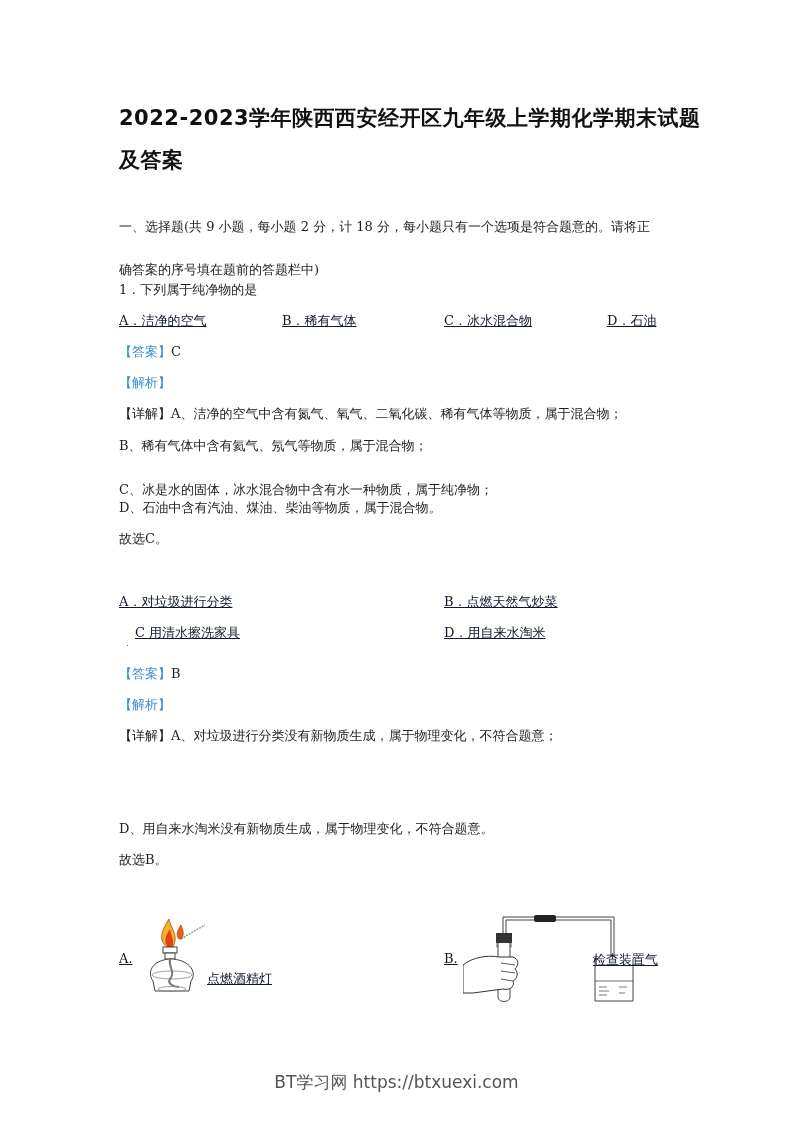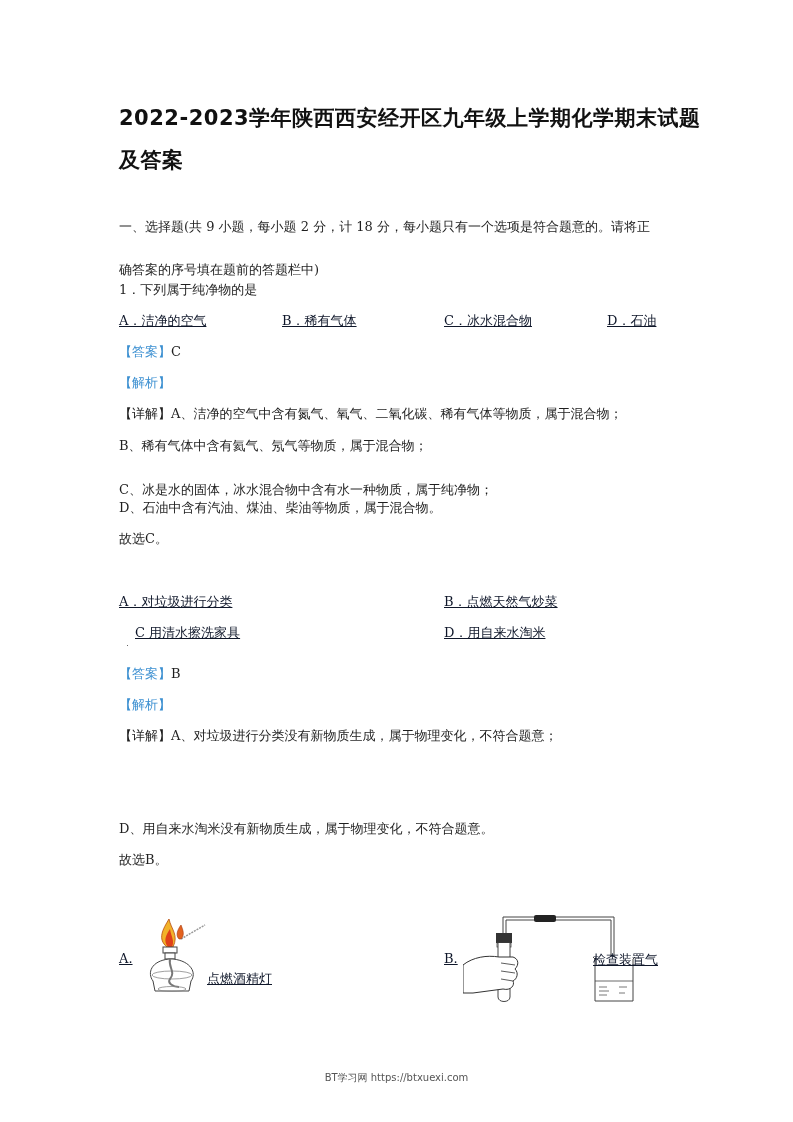--- a/index.html
+++ b/index.html
@@ -6,21 +6,21 @@
   body { width: 793px; height: 1122px; position: relative; overflow: hidden;
          font-family: "DejaVu Serif", "Liberation Serif", serif; color: #1a1a1a; }
   .page { position: absolute; left: 0; top: 0; width: 634px; height: 1122px; }
   .title { position: absolute; left: 119px; font-family: "DejaVu Sans", "Liberation Sans", sans-serif;
            font-weight: bold; font-size: 21px; letter-spacing: 0.5px; color: #111; white-space: nowrap; }
   .line { position: absolute; left: 119px; font-size: 13px; white-space: nowrap; color: #1f1f1f; }
   .opt { position: absolute; font-size: 13px; white-space: nowrap; color: #0f172a; text-decoration: underline; }
   .label-blue { color: #3b8fd1; }
   .dot { position: absolute; left: 127px; top: 645px; width: 1px; height: 1px; background: #666; }
   .footer { position: absolute; left: 0; width: 793px; top: 1071px; text-align: center;
-            font-family: "DejaVu Sans", "Liberation Sans", sans-serif; font-size: 10px; color: #555; }
+            font-family: "DejaVu Sans", "Liberation Sans", sans-serif; font-size: 17px; color: #555; }
   svg { position: absolute; }
 </style>
 </head>
 <body>
 
 <div class="page">
 
   <div class="title" style="top:104px;">2022-2023学年陕西西安经开区九年级上学期化学期末试题</div>
   <div class="title" style="top:146px;">及答案</div>
 

